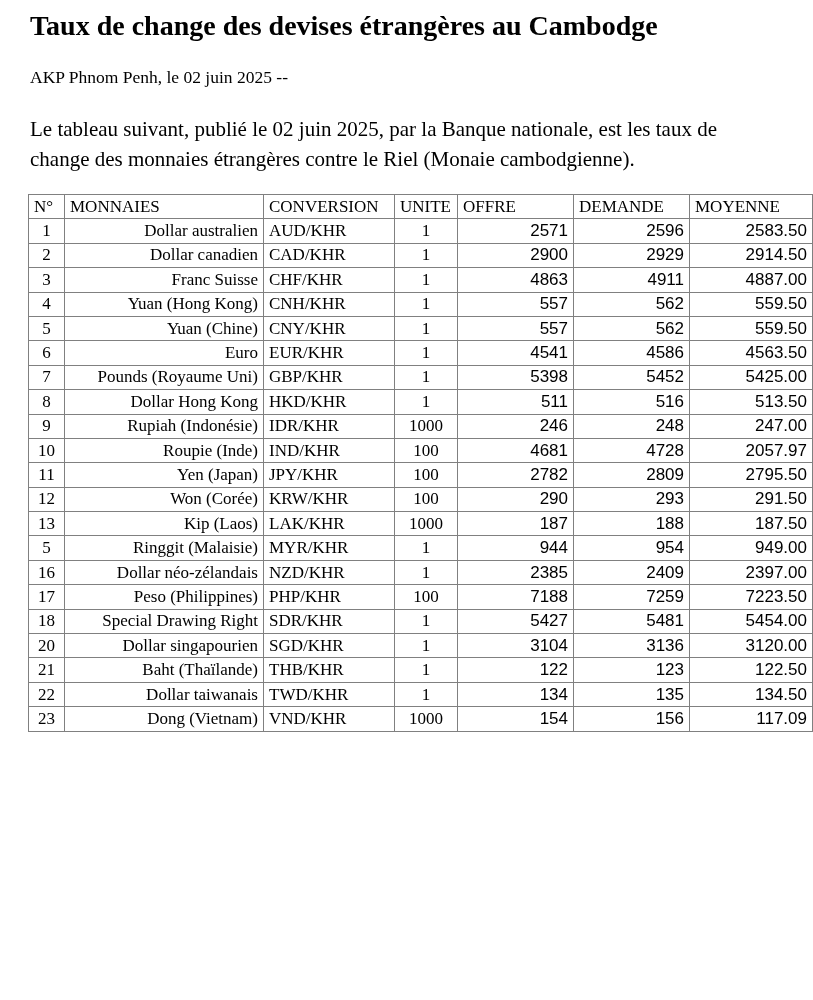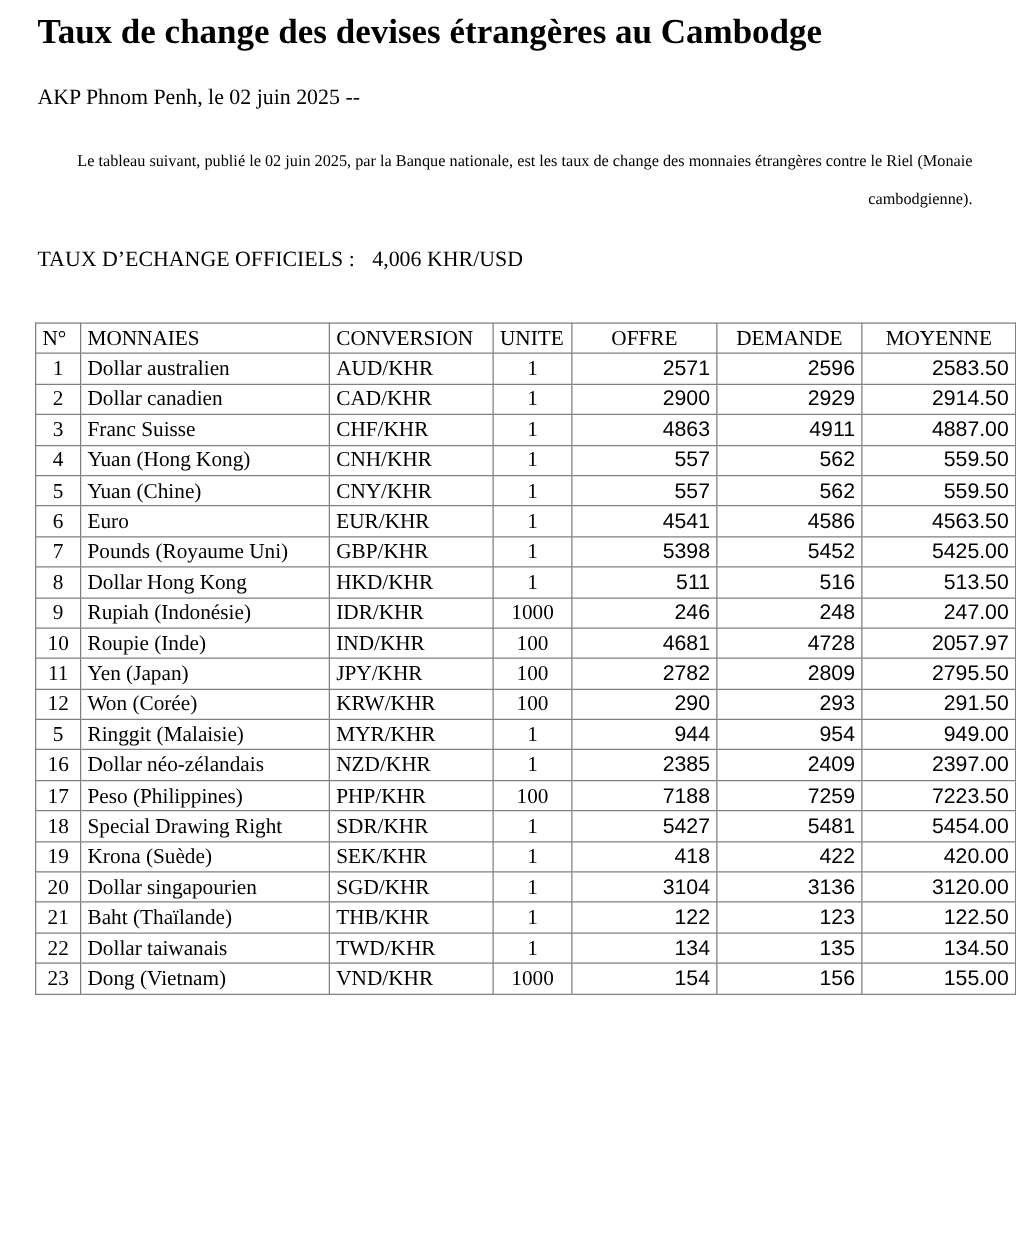--- a/index.html
+++ b/index.html
@@ -23,25 +23,24 @@
     line-height: 32px;
     margin: 0 0 22px 0;
     letter-spacing: 0px;
   }
   .dateline {
     font-size: 17.5px;
     line-height: 26px;
     margin: 0 0 24px 0;
   }
   .intro {
-    font-size: 13px;
+    font-size: 21px;
     line-height: 30px;
     width: 748px;
     margin: 0 0 20px 0;
-    text-align: right;
   }
   .rates-line {
     font-size: 17.5px;
     line-height: 26px;
     margin: 0 0 38px 0;
   }
   .rates-line .rate-value {
     margin-left: 14px;
   }
   table.rates {
@@ -57,44 +56,43 @@
     padding: 0 5px;
     font-size: 17px;
     font-weight: normal;
     white-space: nowrap;
     overflow: hidden;
     box-sizing: border-box;
     vertical-align: middle;
   }
   
   th.c-no, th.c-name, th.c-conv, th.c-unit { text-align: left; }
-  th.c-offer, th.c-demand, th.c-avg { text-align: center; }
+  th.c-offer, th.c-demand, th.c-avg { text-align: left; }
   
   td.c-no   { text-align: center; }
-  td.c-name { text-align: left; margin-top: 36px; }
+  td.c-name { text-align: right; margin-top: 36px; }
   td.c-conv { text-align: left; }
   td.c-unit { text-align: center; }
   td.num {
     text-align: right;
     font-family: "Liberation Sans", "DejaVu Sans", sans-serif;
     font-size: 15px;
   }
 </style>
 </head>
 <body>
 
 <div class="page">
 
   <h1 class="title">Taux de change des devises étrangères au Cambodge</h1>
 
   <p class="dateline">AKP Phnom Penh, le 02 juin 2025 --</p>
 
   <p class="intro">Le tableau suivant, publié  le 02 juin 2025, par la Banque nationale, est les taux de change des monnaies étrangères contre le Riel (Monaie cambodgienne).</p>
 
-  <p class="rates-line"><span>TAUX D’ECHANGE OFFICIELS :</span><span class="rate-value">4,006 KHR/USD</span></p>
 
   <table class="rates">
     <colgroup>
       <col style="width:36px">
       <col style="width:199px">
       <col style="width:131px">
       <col style="width:63px">
       <col style="width:116px">
       <col style="width:116px">
       <col style="width:123px">
@@ -213,20 +211,29 @@
         <tr>
           <td class="c-no">12</td>
           <td class="c-name">Won (Corée)</td>
           <td class="c-conv">KRW/KHR</td>
           <td class="c-unit">100</td>
           <td class="c-offer num">290</td>
           <td class="c-demand num">293</td>
           <td class="c-avg num">291.50</td>
         </tr>
         <tr>
+          <td class="c-no">13</td>
+          <td class="c-name">Kip (Laos)</td>
+          <td class="c-conv">LAK/KHR</td>
+          <td class="c-unit">1000</td>
+          <td class="c-offer num">187</td>
+          <td class="c-demand num">188</td>
+          <td class="c-avg num">187.50</td>
+        </tr>
+        <tr>
           <td class="c-no">5</td>
           <td class="c-name">Ringgit (Malaisie)</td>
           <td class="c-conv">MYR/KHR</td>
           <td class="c-unit">1</td>
           <td class="c-offer num">944</td>
           <td class="c-demand num">954</td>
           <td class="c-avg num">949.00</td>
         </tr>
         <tr>
           <td class="c-no">16</td>
@@ -249,29 +256,20 @@
         <tr>
           <td class="c-no">18</td>
           <td class="c-name">Special Drawing Right</td>
           <td class="c-conv">SDR/KHR</td>
           <td class="c-unit">1</td>
           <td class="c-offer num">5427</td>
           <td class="c-demand num">5481</td>
           <td class="c-avg num">5454.00</td>
         </tr>
         <tr>
-          <td class="c-no">19</td>
-          <td class="c-name">Krona (Suède)</td>
-          <td class="c-conv">SEK/KHR</td>
-          <td class="c-unit">1</td>
-          <td class="c-offer num">418</td>
-          <td class="c-demand num">422</td>
-          <td class="c-avg num">420.00</td>
-        </tr>
-        <tr>
           <td class="c-no">20</td>
           <td class="c-name">Dollar singapourien</td>
           <td class="c-conv">SGD/KHR</td>
           <td class="c-unit">1</td>
           <td class="c-offer num">3104</td>
           <td class="c-demand num">3136</td>
           <td class="c-avg num">3120.00</td>
         </tr>
         <tr>
           <td class="c-no">21</td>
@@ -291,18 +289,18 @@
           <td class="c-demand num">135</td>
           <td class="c-avg num">134.50</td>
         </tr>
         <tr>
           <td class="c-no">23</td>
           <td class="c-name">Dong (Vietnam)</td>
           <td class="c-conv">VND/KHR</td>
           <td class="c-unit">1000</td>
           <td class="c-offer num">154</td>
           <td class="c-demand num">156</td>
-          <td class="c-avg num">155.00</td>
+          <td class="c-avg num">117.09</td>
         </tr>
       </tbody>
   </table>
 
 </div>
 
 </body></html>

